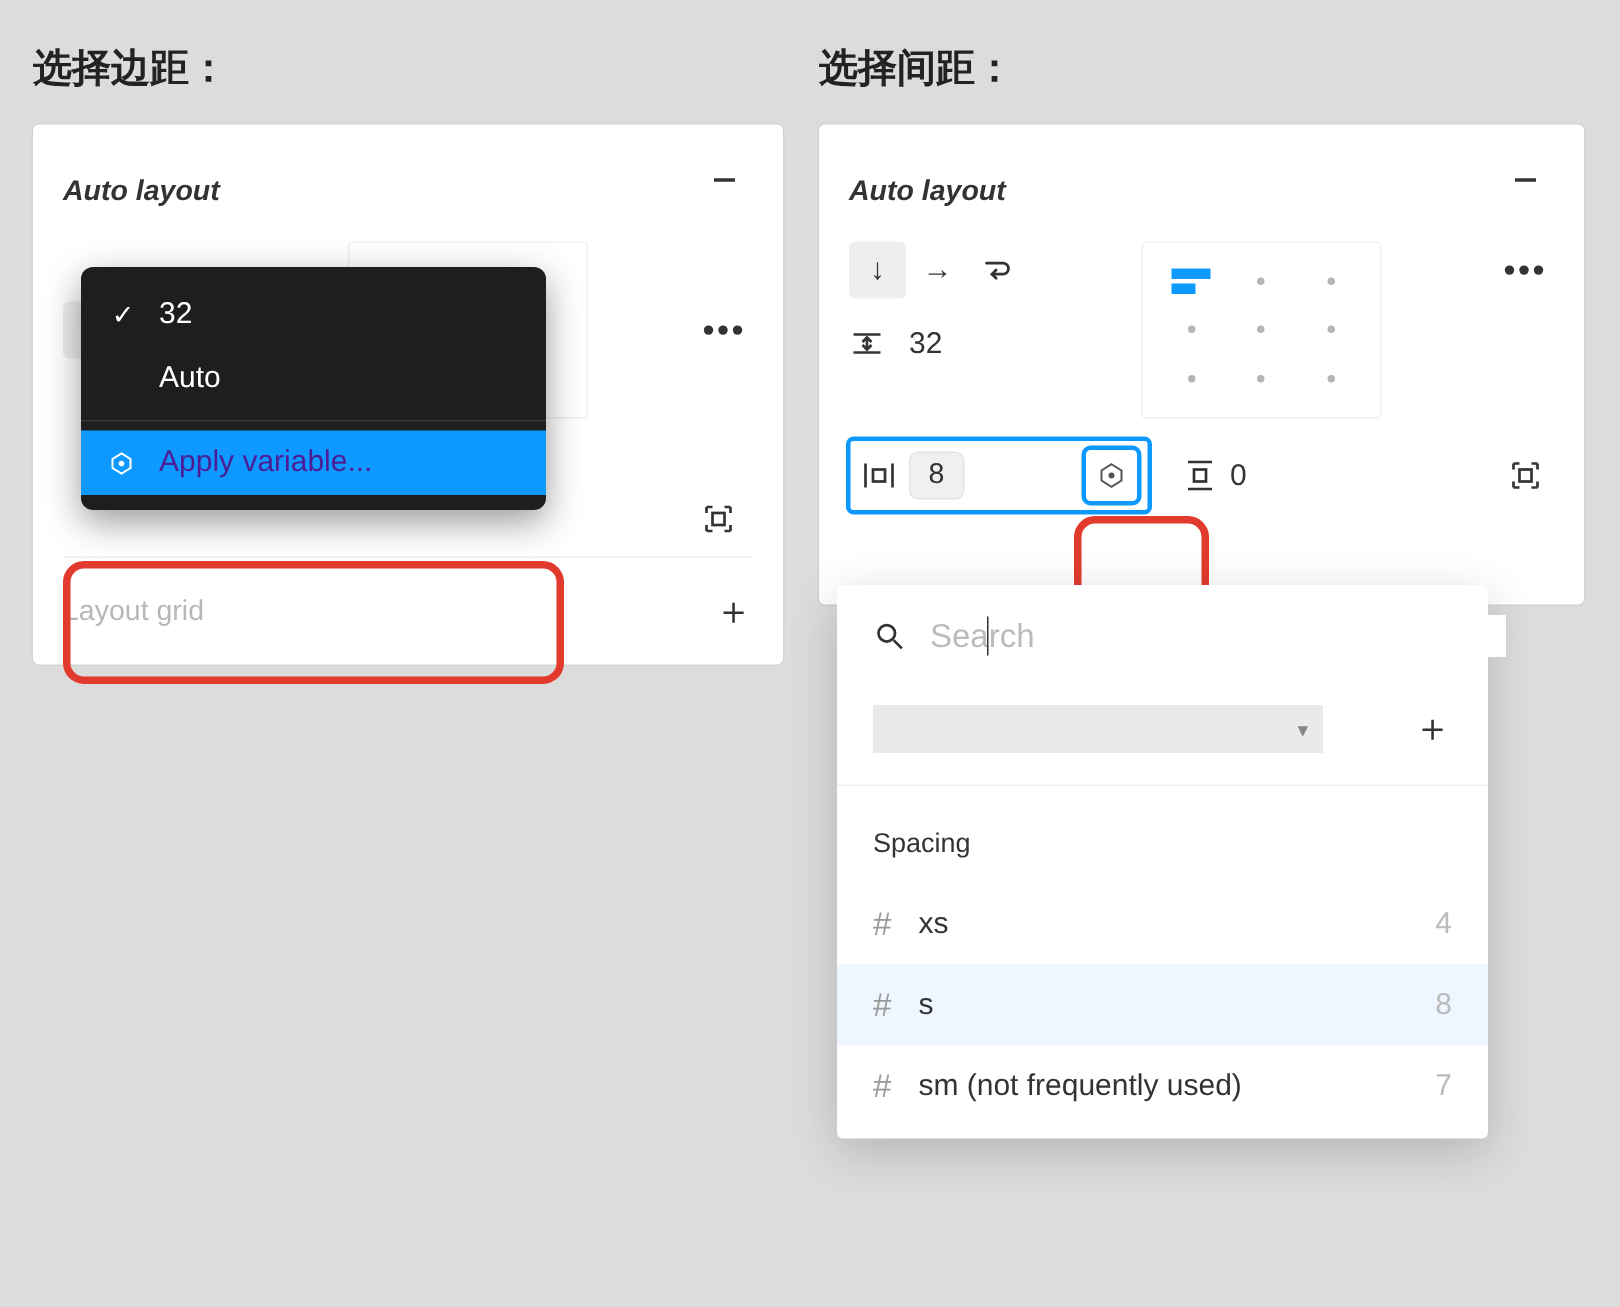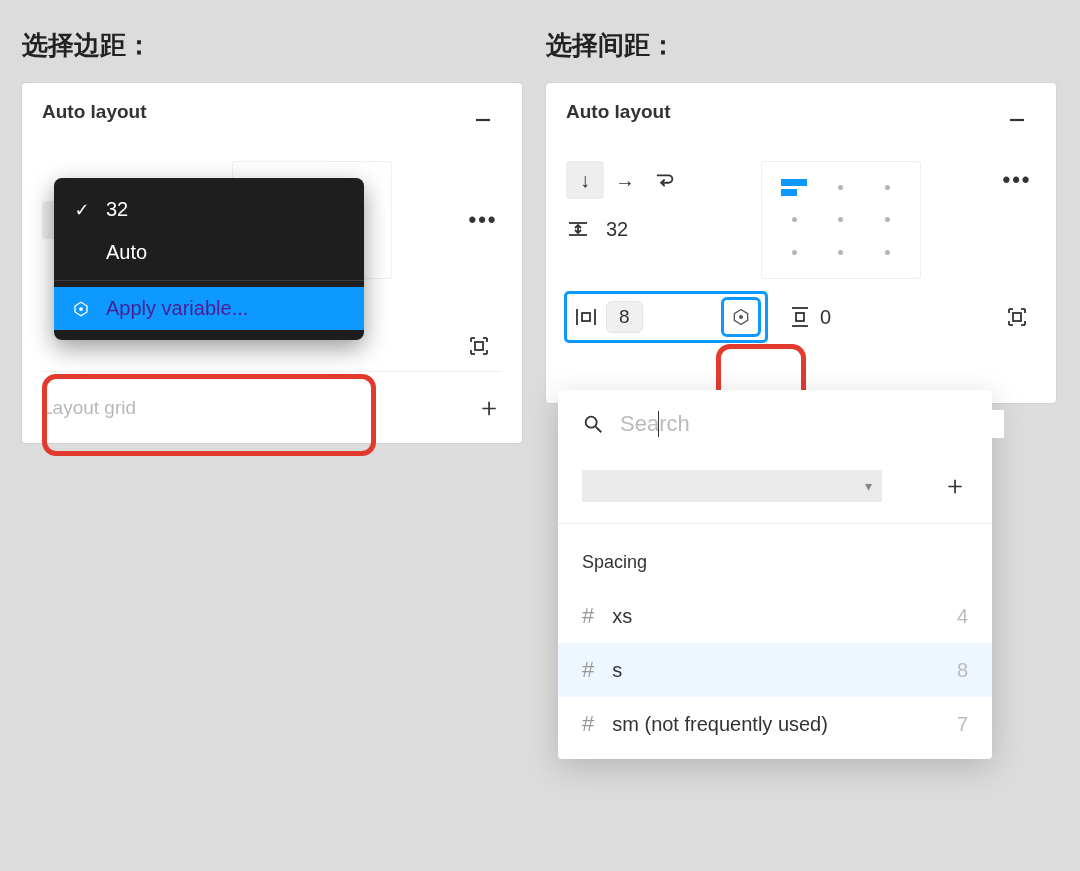--- a/index.html
+++ b/index.html
@@ -31,23 +31,24 @@
   }
   .panel {
     background: #fff;
     border-radius: 4px;
     box-shadow: 0 0 0 1px rgba(0,0,0,0.04);
     padding: 18px 20px 4px 20px;
     position: relative;
   }
   .panel-header {
     display: flex;
-    align-items: flex-start;
+    align-items: flex-end;
     justify-content: space-between;
     margin-bottom: 22px;
+    font-style: italic;
   }
   .panel-title {
     font-size: 19px;
     font-weight: 700;
     color: #333;
   }
   .icon-btn {
     display: inline-flex;
     align-items: center;
     justify-content: center;

